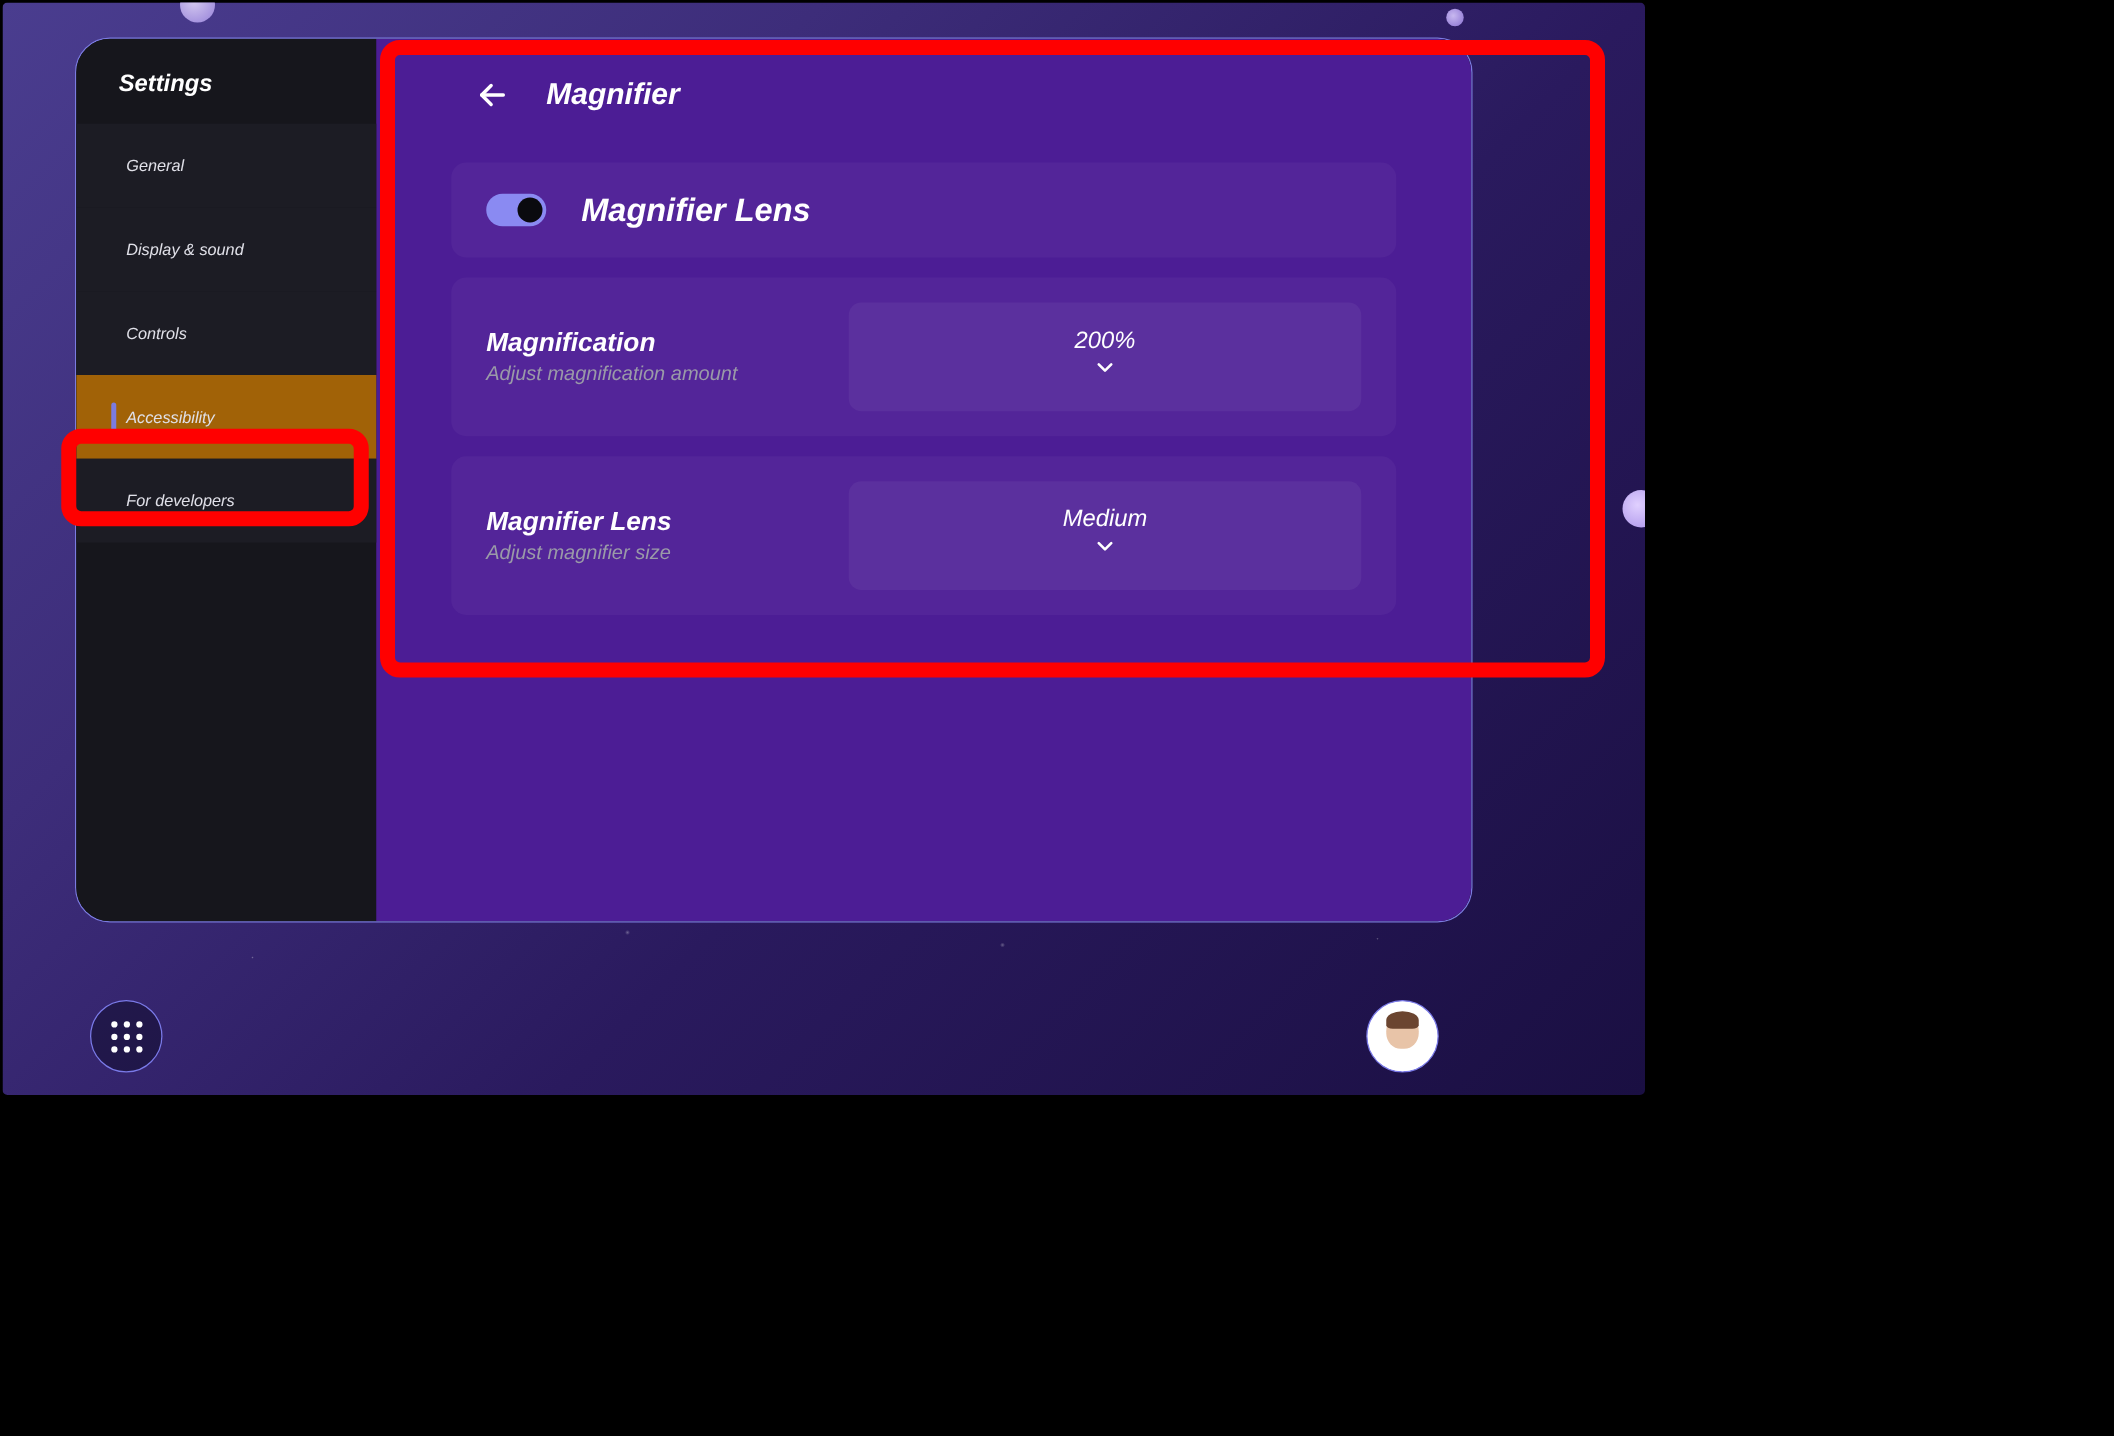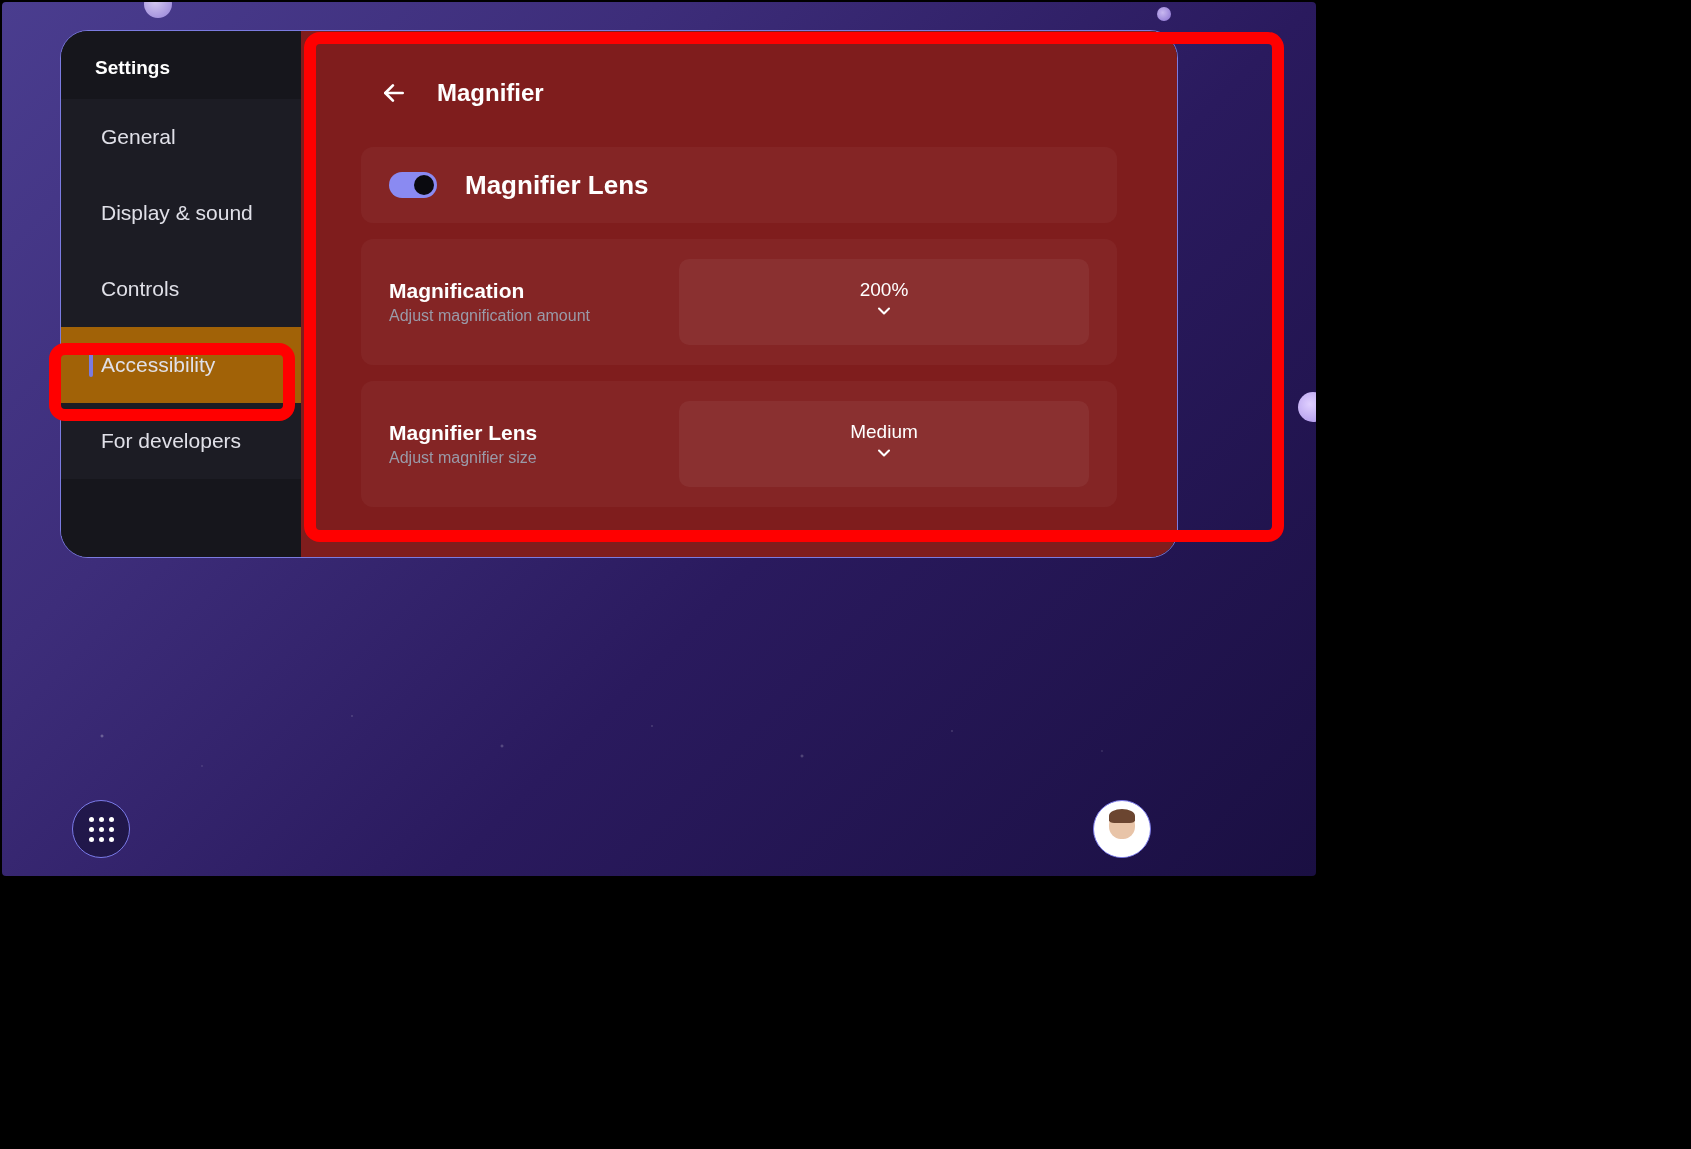--- a/index.html
+++ b/index.html
@@ -74,26 +74,27 @@
         radial-gradient(2px 2px at 800px 80px, rgba(255,255,255,0.3), transparent),
         radial-gradient(1px 1px at 950px 55px, rgba(255,255,255,0.4), transparent),
         radial-gradient(1px 1px at 1100px 75px, rgba(255,255,255,0.3), transparent);
     }
 
     .settings-window {
       position: absolute;
       top: 28px;
       left: 58px;
       width: 1118px;
-      height: 528px;
+      height: 708px;
       background: #16161c;
       border: 1.5px solid #7b7be0;
       border-radius: 28px;
       display: flex;
       overflow: hidden;
+      font-style: italic;
     }
 
     .sidebar {
       width: 240px;
       background: #16161c;
       display: flex;
       flex-direction: column;
     }
 
     .sidebar-header {
@@ -107,21 +108,21 @@
     }
 
     .sidebar-items {
       display: flex;
       flex-direction: column;
     }
 
     .sidebar-item {
       padding: 26px 0 26px 40px;
       color: #e0e0e8;
-      font-size: 21px;
+      font-size: 13px;
       cursor: pointer;
       position: relative;
       background: #1c1c24;
     }
 
     .sidebar-item.active {
       background: #a16207;
     }
 
     .sidebar-item.active::before {
@@ -131,22 +132,22 @@
       top: 50%;
       transform: translateY(-50%);
       width: 4px;
       height: 24px;
       background: #7b7be0;
       border-radius: 2px;
     }
 
     .main-content {
       flex: 1;
-      padding: 48px 60px;
-      background: #7f1d1d;
+      padding: 31px 60px;
+      background: #4c1d95;
     }
 
     .content-header {
       display: flex;
       align-items: center;
       gap: 30px;
       margin-bottom: 40px;
       padding-left: 20px;
     }
 

